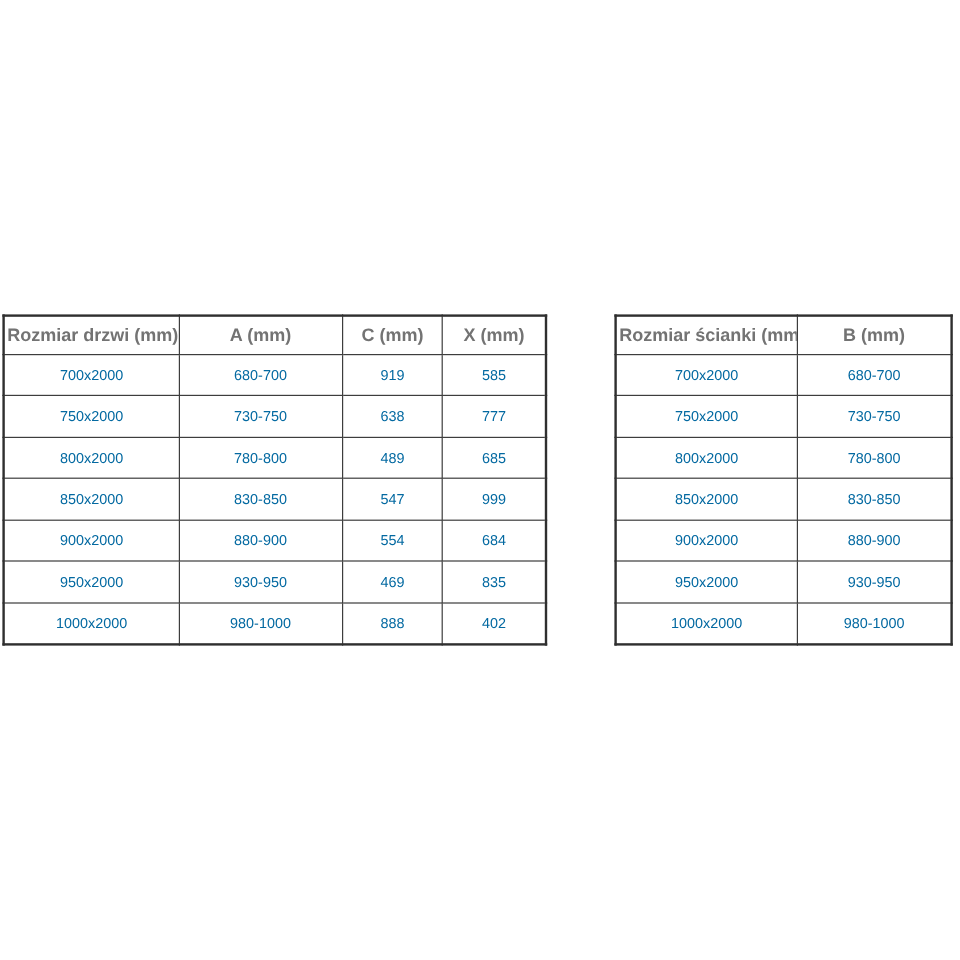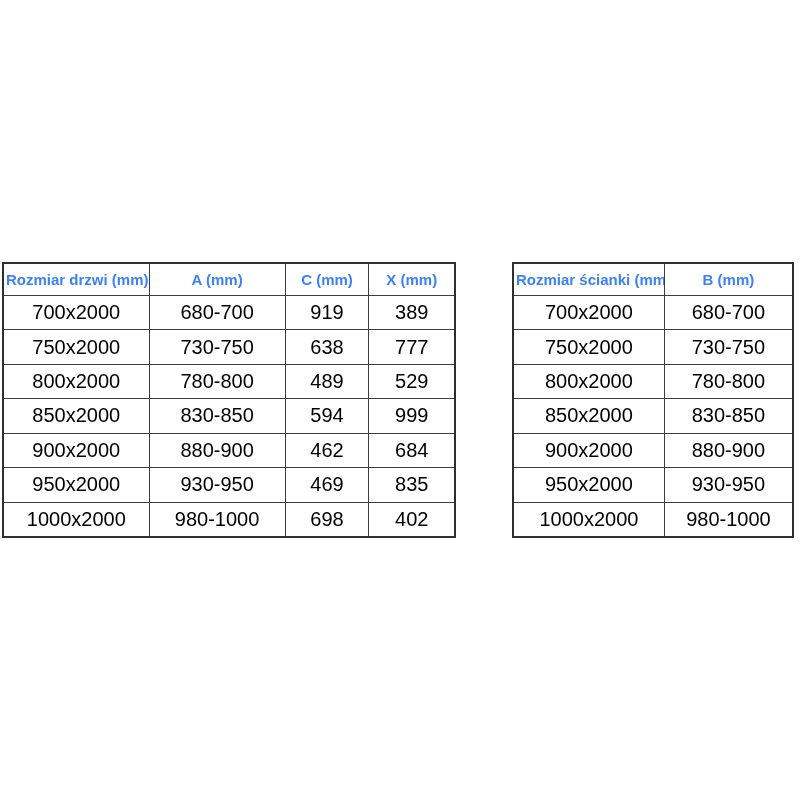--- a/index.html
+++ b/index.html
@@ -41,27 +41,27 @@
     text-align: center;
     vertical-align: middle;
     padding: 0 2px;
     white-space: nowrap;
     overflow: hidden;
   }
   .spec-table th {
     font-weight: bold;
     font-size: 15px;
     height: 31px;
-    color: #3b82f6;
+    color: #737373;
   }
   .spec-table td {
     font-weight: normal;
-    font-size: 20px;
+    font-size: 12px;
     height: 33px;
-    color: #000000;
+    color: #0369a1;
   }
   
   .t0 tr > *:nth-child(1) { width: 32.6%; }
   .t0 tr > *:nth-child(2) { width: 30.4%; }
   .t0 tr > *:nth-child(3) { width: 18.3%; }
   .t0 tr > *:nth-child(4) { width: 18.7%; }
   
   .t1 tr > *:nth-child(1) { width: 54.2%; }
   .t1 tr > *:nth-child(2) { width: 45.8%; }
 </style>
@@ -76,56 +76,56 @@
           <th>A (mm)</th>
           <th>C (mm)</th>
           <th>X (mm)</th>
         </tr>
       </thead>
       <tbody>
         <tr>
           <td>700x2000</td>
           <td>680-700</td>
           <td>919</td>
-          <td>389</td>
+          <td>585</td>
         </tr>
         <tr>
           <td>750x2000</td>
           <td>730-750</td>
           <td>638</td>
           <td>777</td>
         </tr>
         <tr>
           <td>800x2000</td>
           <td>780-800</td>
           <td>489</td>
-          <td>529</td>
+          <td>685</td>
         </tr>
         <tr>
           <td>850x2000</td>
           <td>830-850</td>
-          <td>594</td>
+          <td>547</td>
           <td>999</td>
         </tr>
         <tr>
           <td>900x2000</td>
           <td>880-900</td>
-          <td>462</td>
+          <td>554</td>
           <td>684</td>
         </tr>
         <tr>
           <td>950x2000</td>
           <td>930-950</td>
           <td>469</td>
           <td>835</td>
         </tr>
         <tr>
           <td>1000x2000</td>
           <td>980-1000</td>
-          <td>698</td>
+          <td>888</td>
           <td>402</td>
         </tr>
       </tbody>
     </table>
   <table class="spec-table t1">
       <thead>
         <tr>
           <th>Rozmiar ścianki (mm)</th>
           <th>B (mm)</th>
         </tr>

